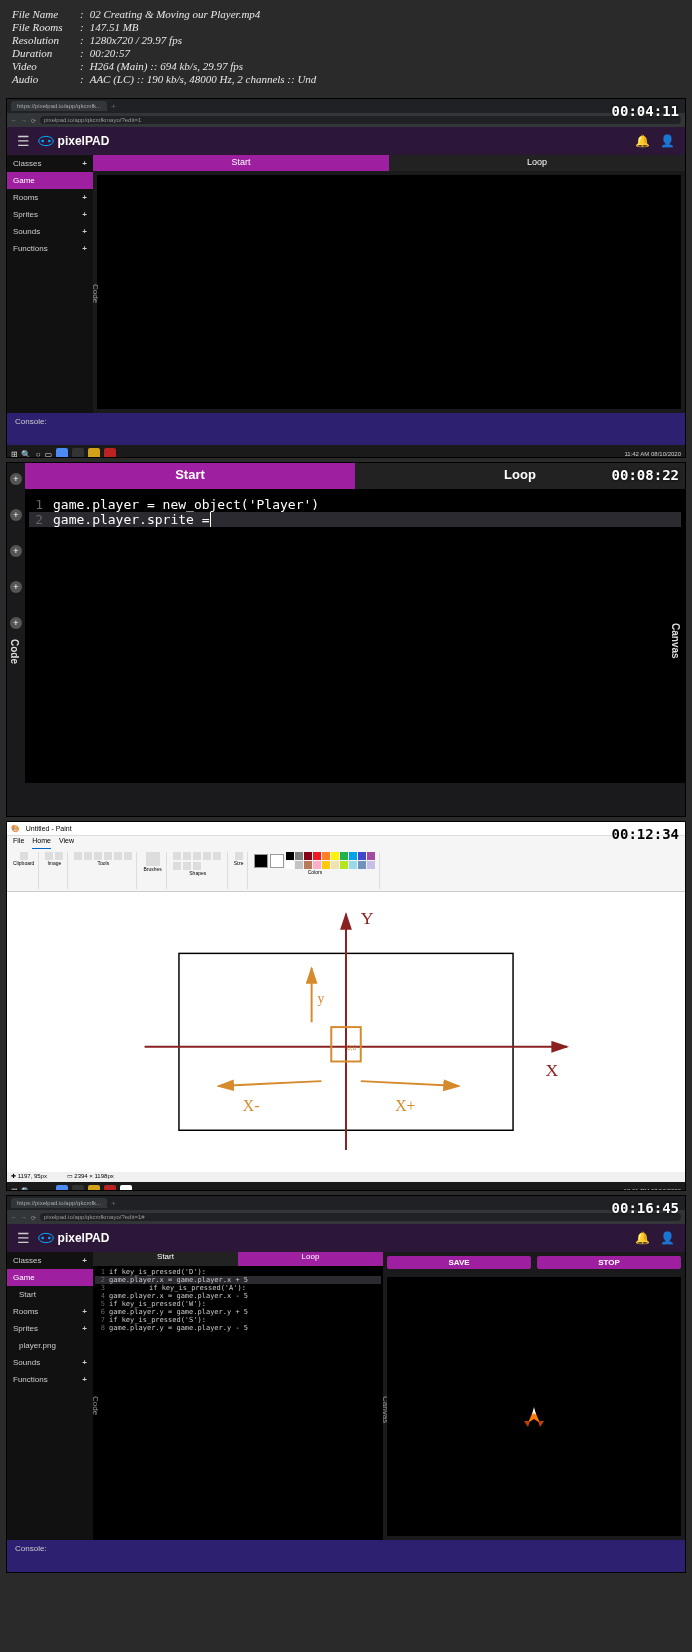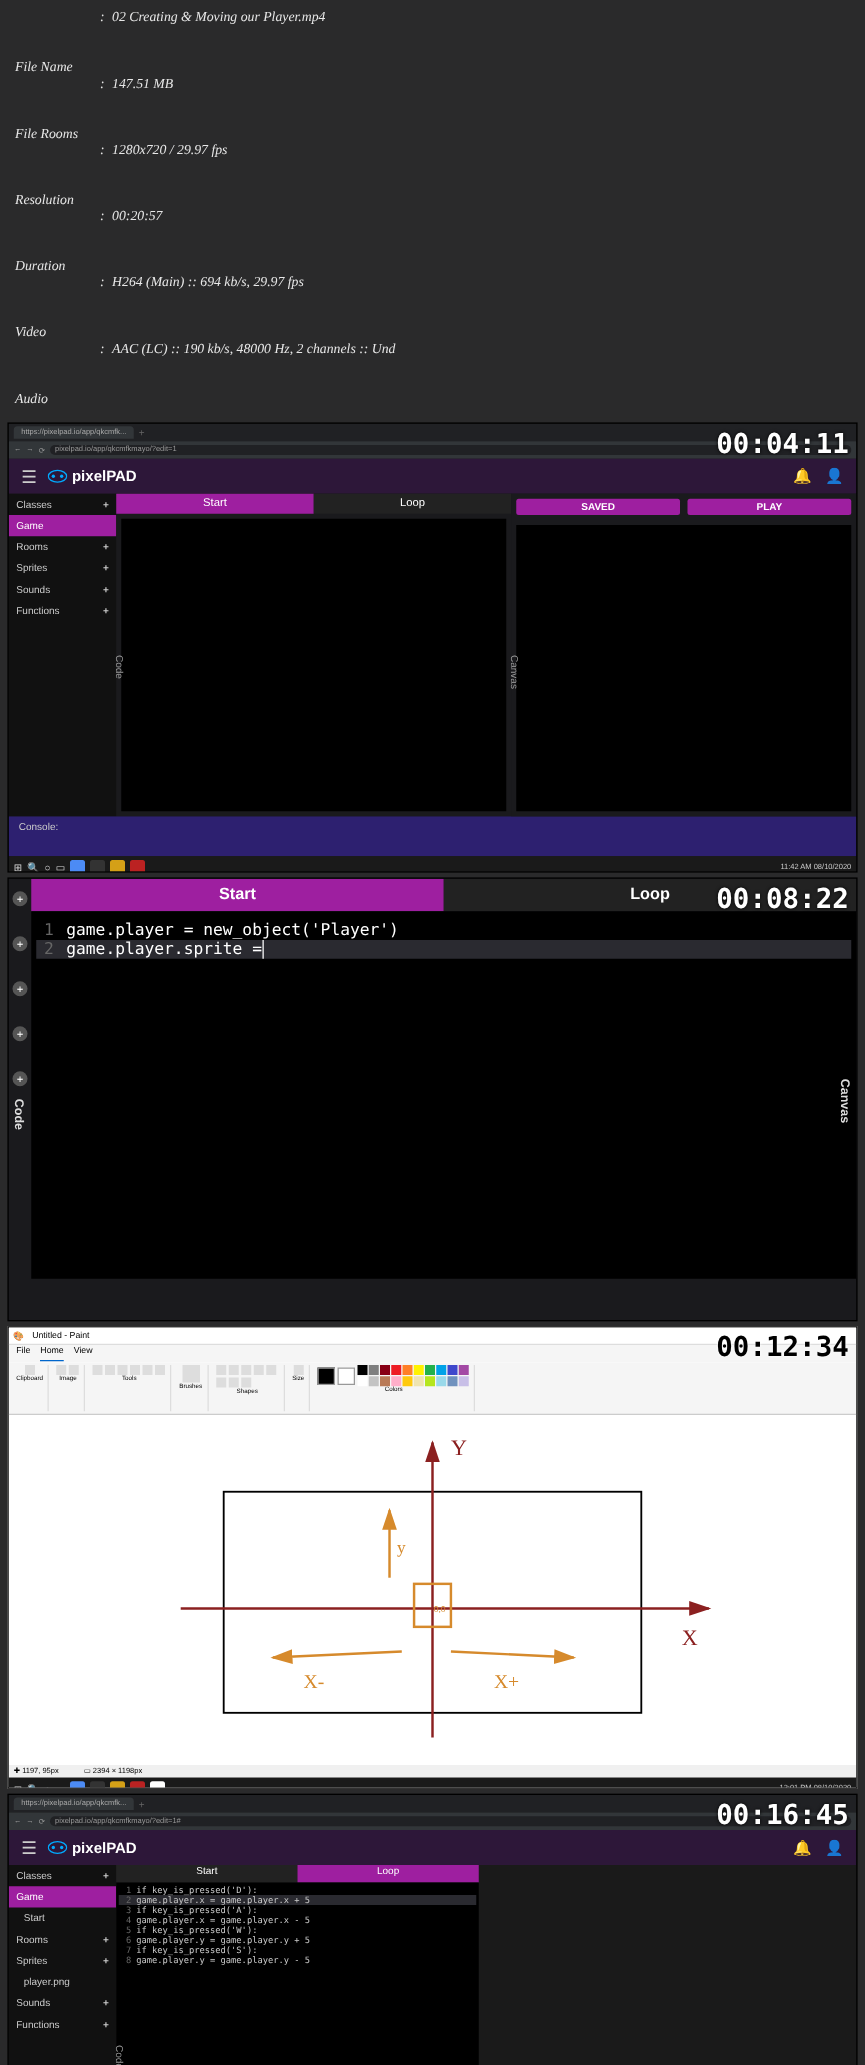--- a/index.html
+++ b/index.html
@@ -1,22 +1,22 @@
 <!DOCTYPE html>
 <html><head>
 <meta charset="utf-8">
 <style>
 * { margin: 0; padding: 0; box-sizing: border-box; }
 body { background: #2a2a2b; font-family: Arial, sans-serif; color: #ddd; width: 692px; }
 .metadata { padding: 8px 12px; font-style: italic; font-family: "Times New Roman", serif; font-size: 11px; color: #e8e8e8; background: #2a2a2b; }
 .metadata-row { display: flex; margin-bottom: 1px; }
-.metadata-label { width: 68px; margin-top: 40px; }
+.metadata-label { width: 68px; }
 .metadata-sep { margin-right: 6px; }
 .screenshot { position: relative; margin: 4px 6px; border: 1px solid #000; background: #1a1a1a; overflow: hidden; }
-.timestamp { position: absolute; top: 4px; right: 6px; font-family: monospace; font-size: 22px; font-weight: bold; color: #fff; text-shadow: 0 0 3px #000; z-index: 100; }
+.timestamp { position: absolute; top: 4px; right: 6px; font-family: monospace; font-size: 14px; font-weight: bold; color: #fff; text-shadow: 0 0 3px #000; z-index: 100; }
 
 
 .shot1 { height: 360px; }
 .browser-tabs { height: 14px; background: #202124; display: flex; align-items: center; padding-left: 4px; }
 .browser-tab { background: #323639; font-size: 6px; padding: 2px 6px; color: #aaa; border-radius: 3px 3px 0 0; }
 .browser-url { height: 14px; background: #323639; display: flex; align-items: center; padding: 0 4px; font-size: 6px; color: #999; gap: 4px; }
 .url-field { background: #202124; flex: 1; padding: 1px 4px; border-radius: 4px; }
 .app-header { height: 28px; background: #2d1739; display: flex; align-items: center; padding: 0 10px; justify-content: space-between; }
 .logo { display: flex; align-items: center; gap: 4px; font-size: 12px; font-weight: bold; color: #fff; }
 .logo-icon { width: 16px; height: 12px; }
@@ -184,28 +184,20 @@
     </div>
     <div class="main1" style="position:relative">
       <span class="label-vert" style="left:-2px;top:50%">Code</span>
       <div class="code-area1">
         <div class="tab-row1">
           <div class="tab1">Start</div>
           <div class="tab1 inactive">Loop</div>
         </div>
         <div class="code-black1"></div>
       </div>
-      <div class="right1" style="position:relative">
-        <span class="label-vert" style="left:-2px;top:50%">Canvas</span>
-        <div class="action-row1">
-          <div class="action-btn1">SAVED</div>
-          <div class="action-btn1">PLAY</div>
-        </div>
-        <div class="canvas-black1"></div>
-      </div>
     </div>
   </div>
   <div class="console1">Console:</div>
   <div class="taskbar">
     <span>⊞</span>
     <span>🔍</span>
     <span>○</span>
     <span>▭</span>
     <div class="task-icon" style="background:#4c8bf5"></div>
     <div class="task-icon" style="background:#333"></div>
@@ -457,21 +449,21 @@
             <div class="line4">
               <span class="gutter4">1</span>
               <span style="color: rgb(204, 204, 204);">if key_is_pressed('D'):</span>
             </div>
             <div class="line4" style="background: rgb(42, 42, 48);">
               <span class="gutter4">2</span>
               <span style="color: rgb(204, 204, 204);">    game.player.x = game.player.x + 5</span>
             </div>
             <div class="line4">
               <span class="gutter4">3</span>
-              <span style="color: rgb(204, 204, 204);">if key_is_pressed('A'):</span>
+              <span style="color: rgb(204, 204, 204); margin-left: 40px;">if key_is_pressed('A'):</span>
             </div>
             <div class="line4">
               <span class="gutter4">4</span>
               <span style="color: rgb(204, 204, 204);">    game.player.x = game.player.x - 5</span>
             </div>
             <div class="line4">
               <span class="gutter4">5</span>
               <span style="color: rgb(204, 204, 204);">if key_is_pressed('W'):</span>
             </div>
             <div class="line4">
@@ -481,20 +473,35 @@
             <div class="line4">
               <span class="gutter4">7</span>
               <span style="color: rgb(204, 204, 204);">if key_is_pressed('S'):</span>
             </div>
             <div class="line4">
               <span class="gutter4">8</span>
               <span style="color: rgb(204, 204, 204);">    game.player.y = game.player.y - 5</span>
             </div>
           </div>
       </div>
+      <div class="right4" style="position:relative">
+        <span class="label-vert" style="left:-2px;top:50%">Canvas</span>
+        <div class="actions4">
+          <div class="action4">SAVE</div>
+          <div class="action4">STOP</div>
+        </div>
+        <div class="canvas4">
+          <svg class="player-ship" width="28" height="24" viewBox="0 0 28 24">
+            <path d="M14 2 L20 16 L14 12 L8 16 Z" fill="#ff7b00"></path>
+            <path d="M14 0 L16 8 L14 6 L12 8 Z" fill="#fff"></path>
+            <path d="M4 14 L10 14 L8 20 Z" fill="#c04000"></path>
+            <path d="M24 14 L18 14 L20 20 Z" fill="#c04000"></path>
+          </svg>
+        </div>
+      </div>
     </div>
   </div>
   <div class="console1">Console:</div>
   <div class="taskbar">
     
     
     
     
     
     

